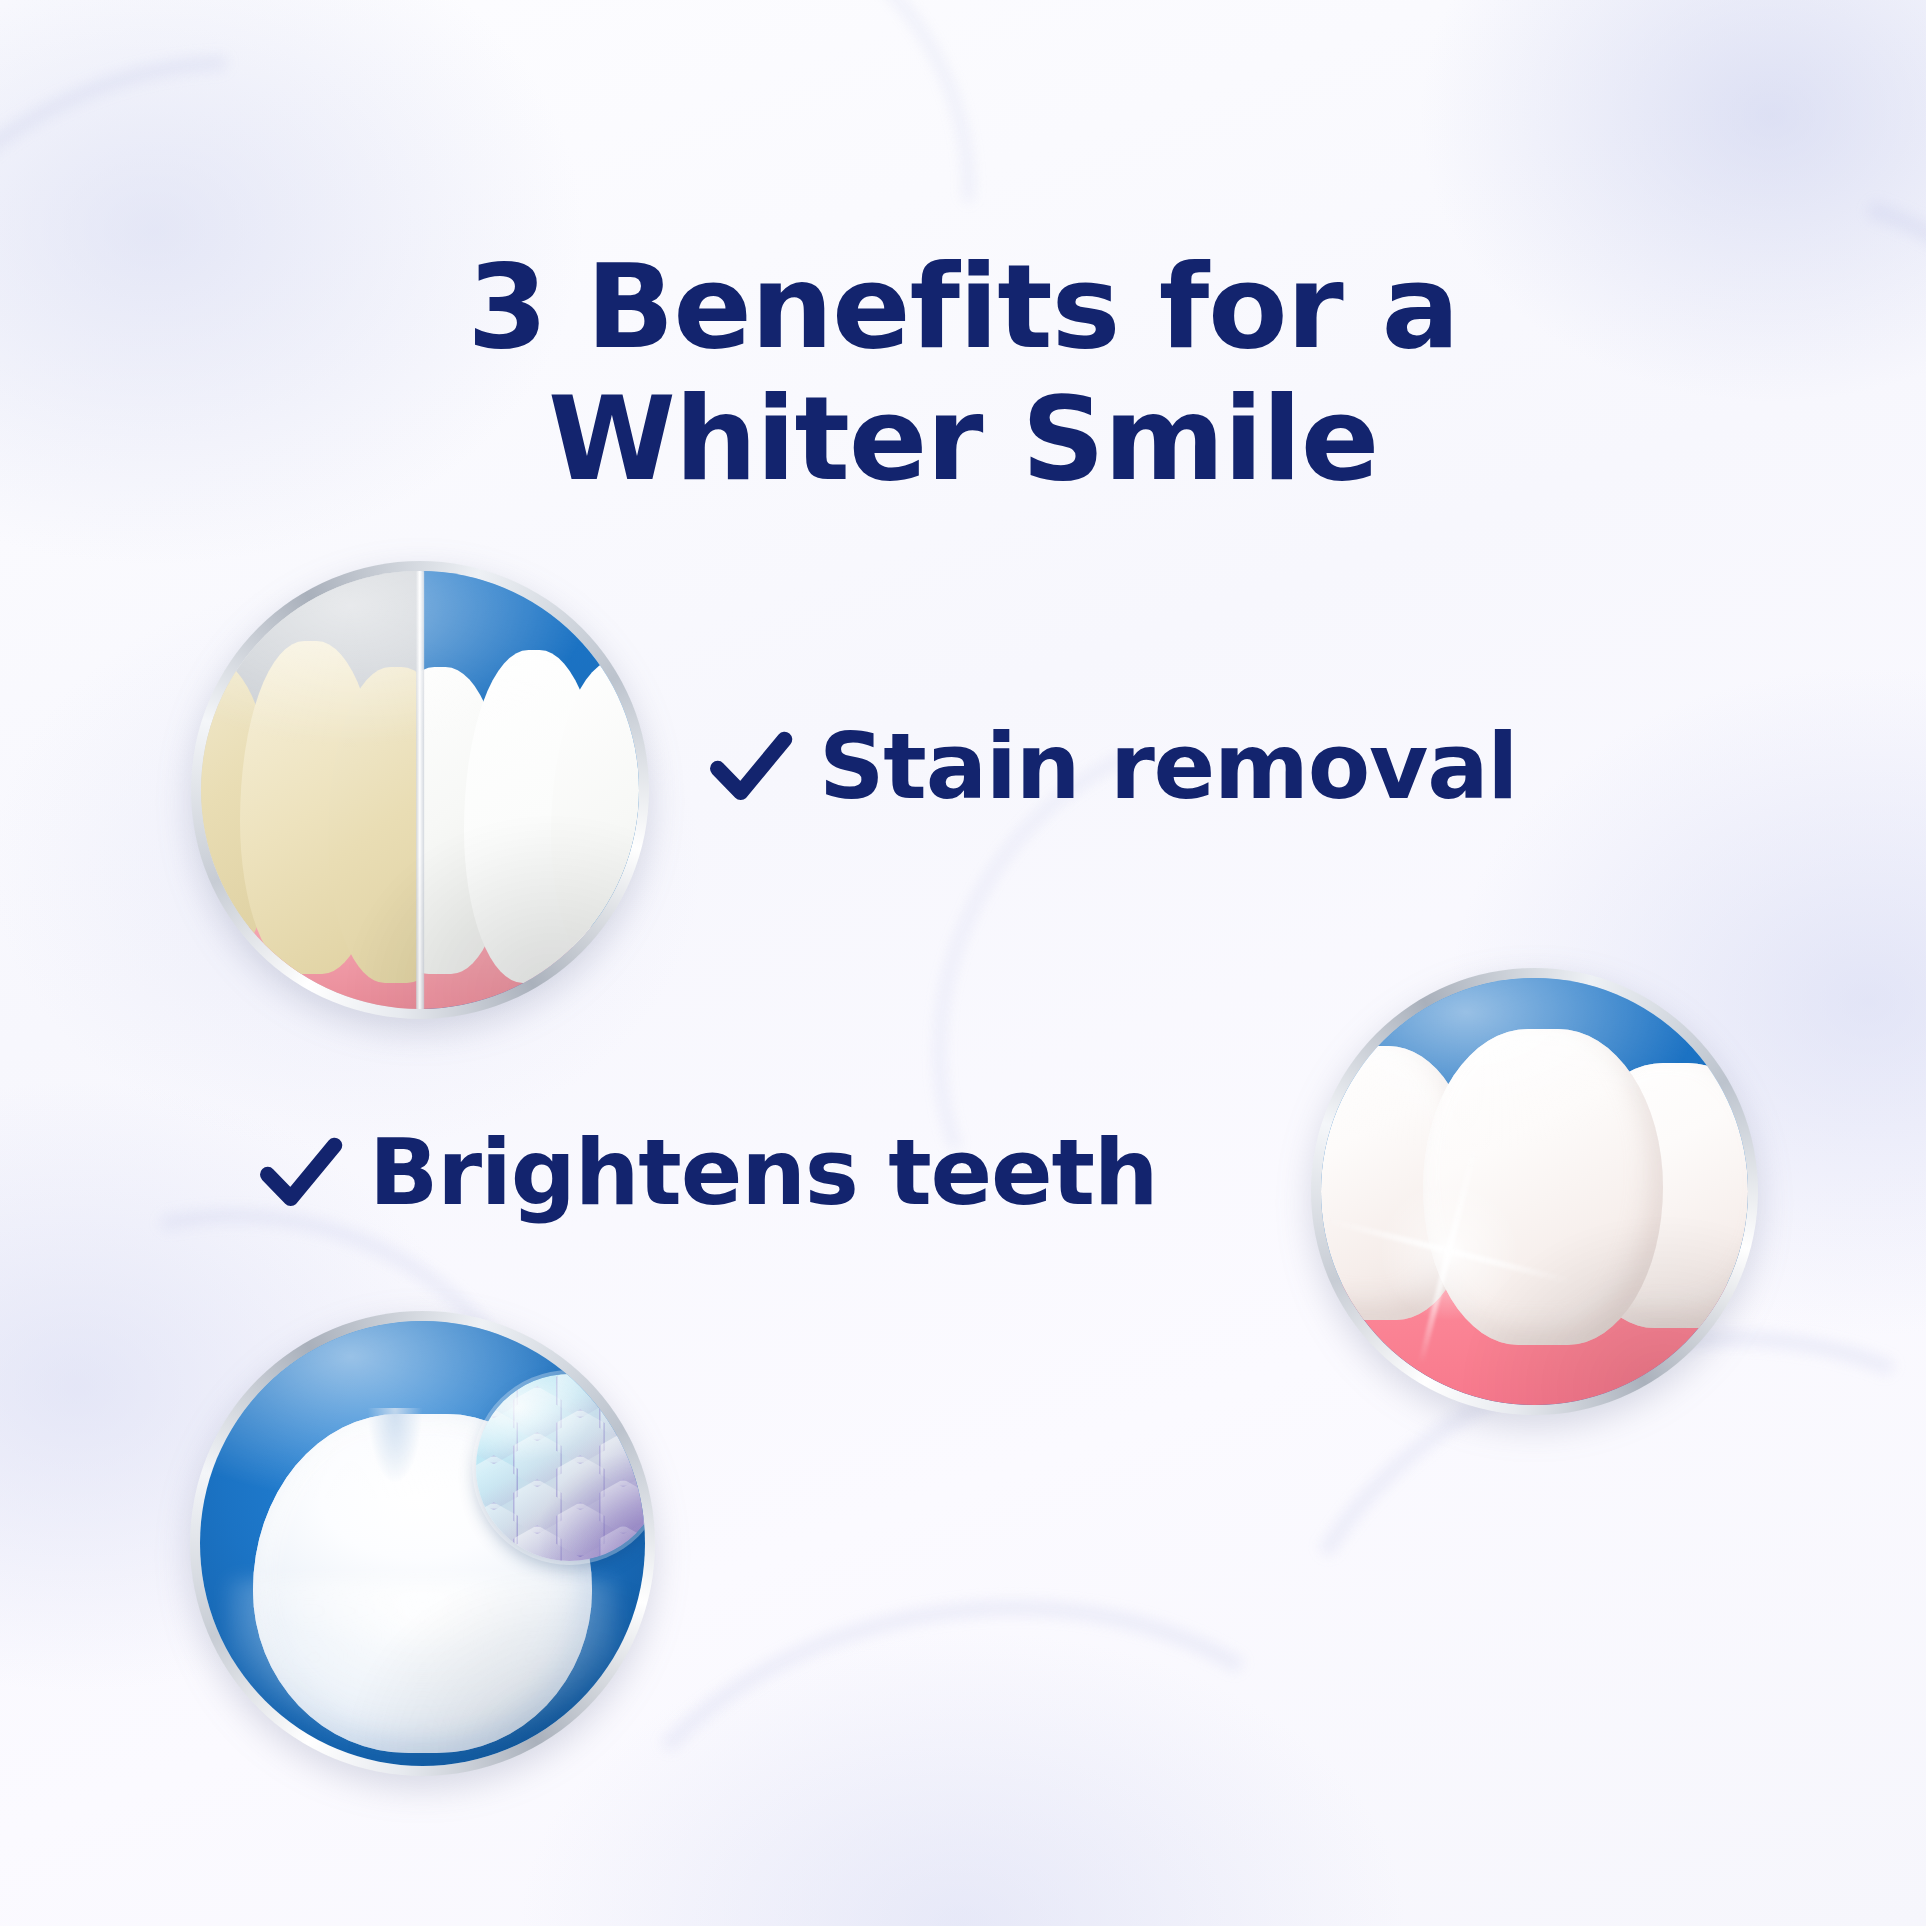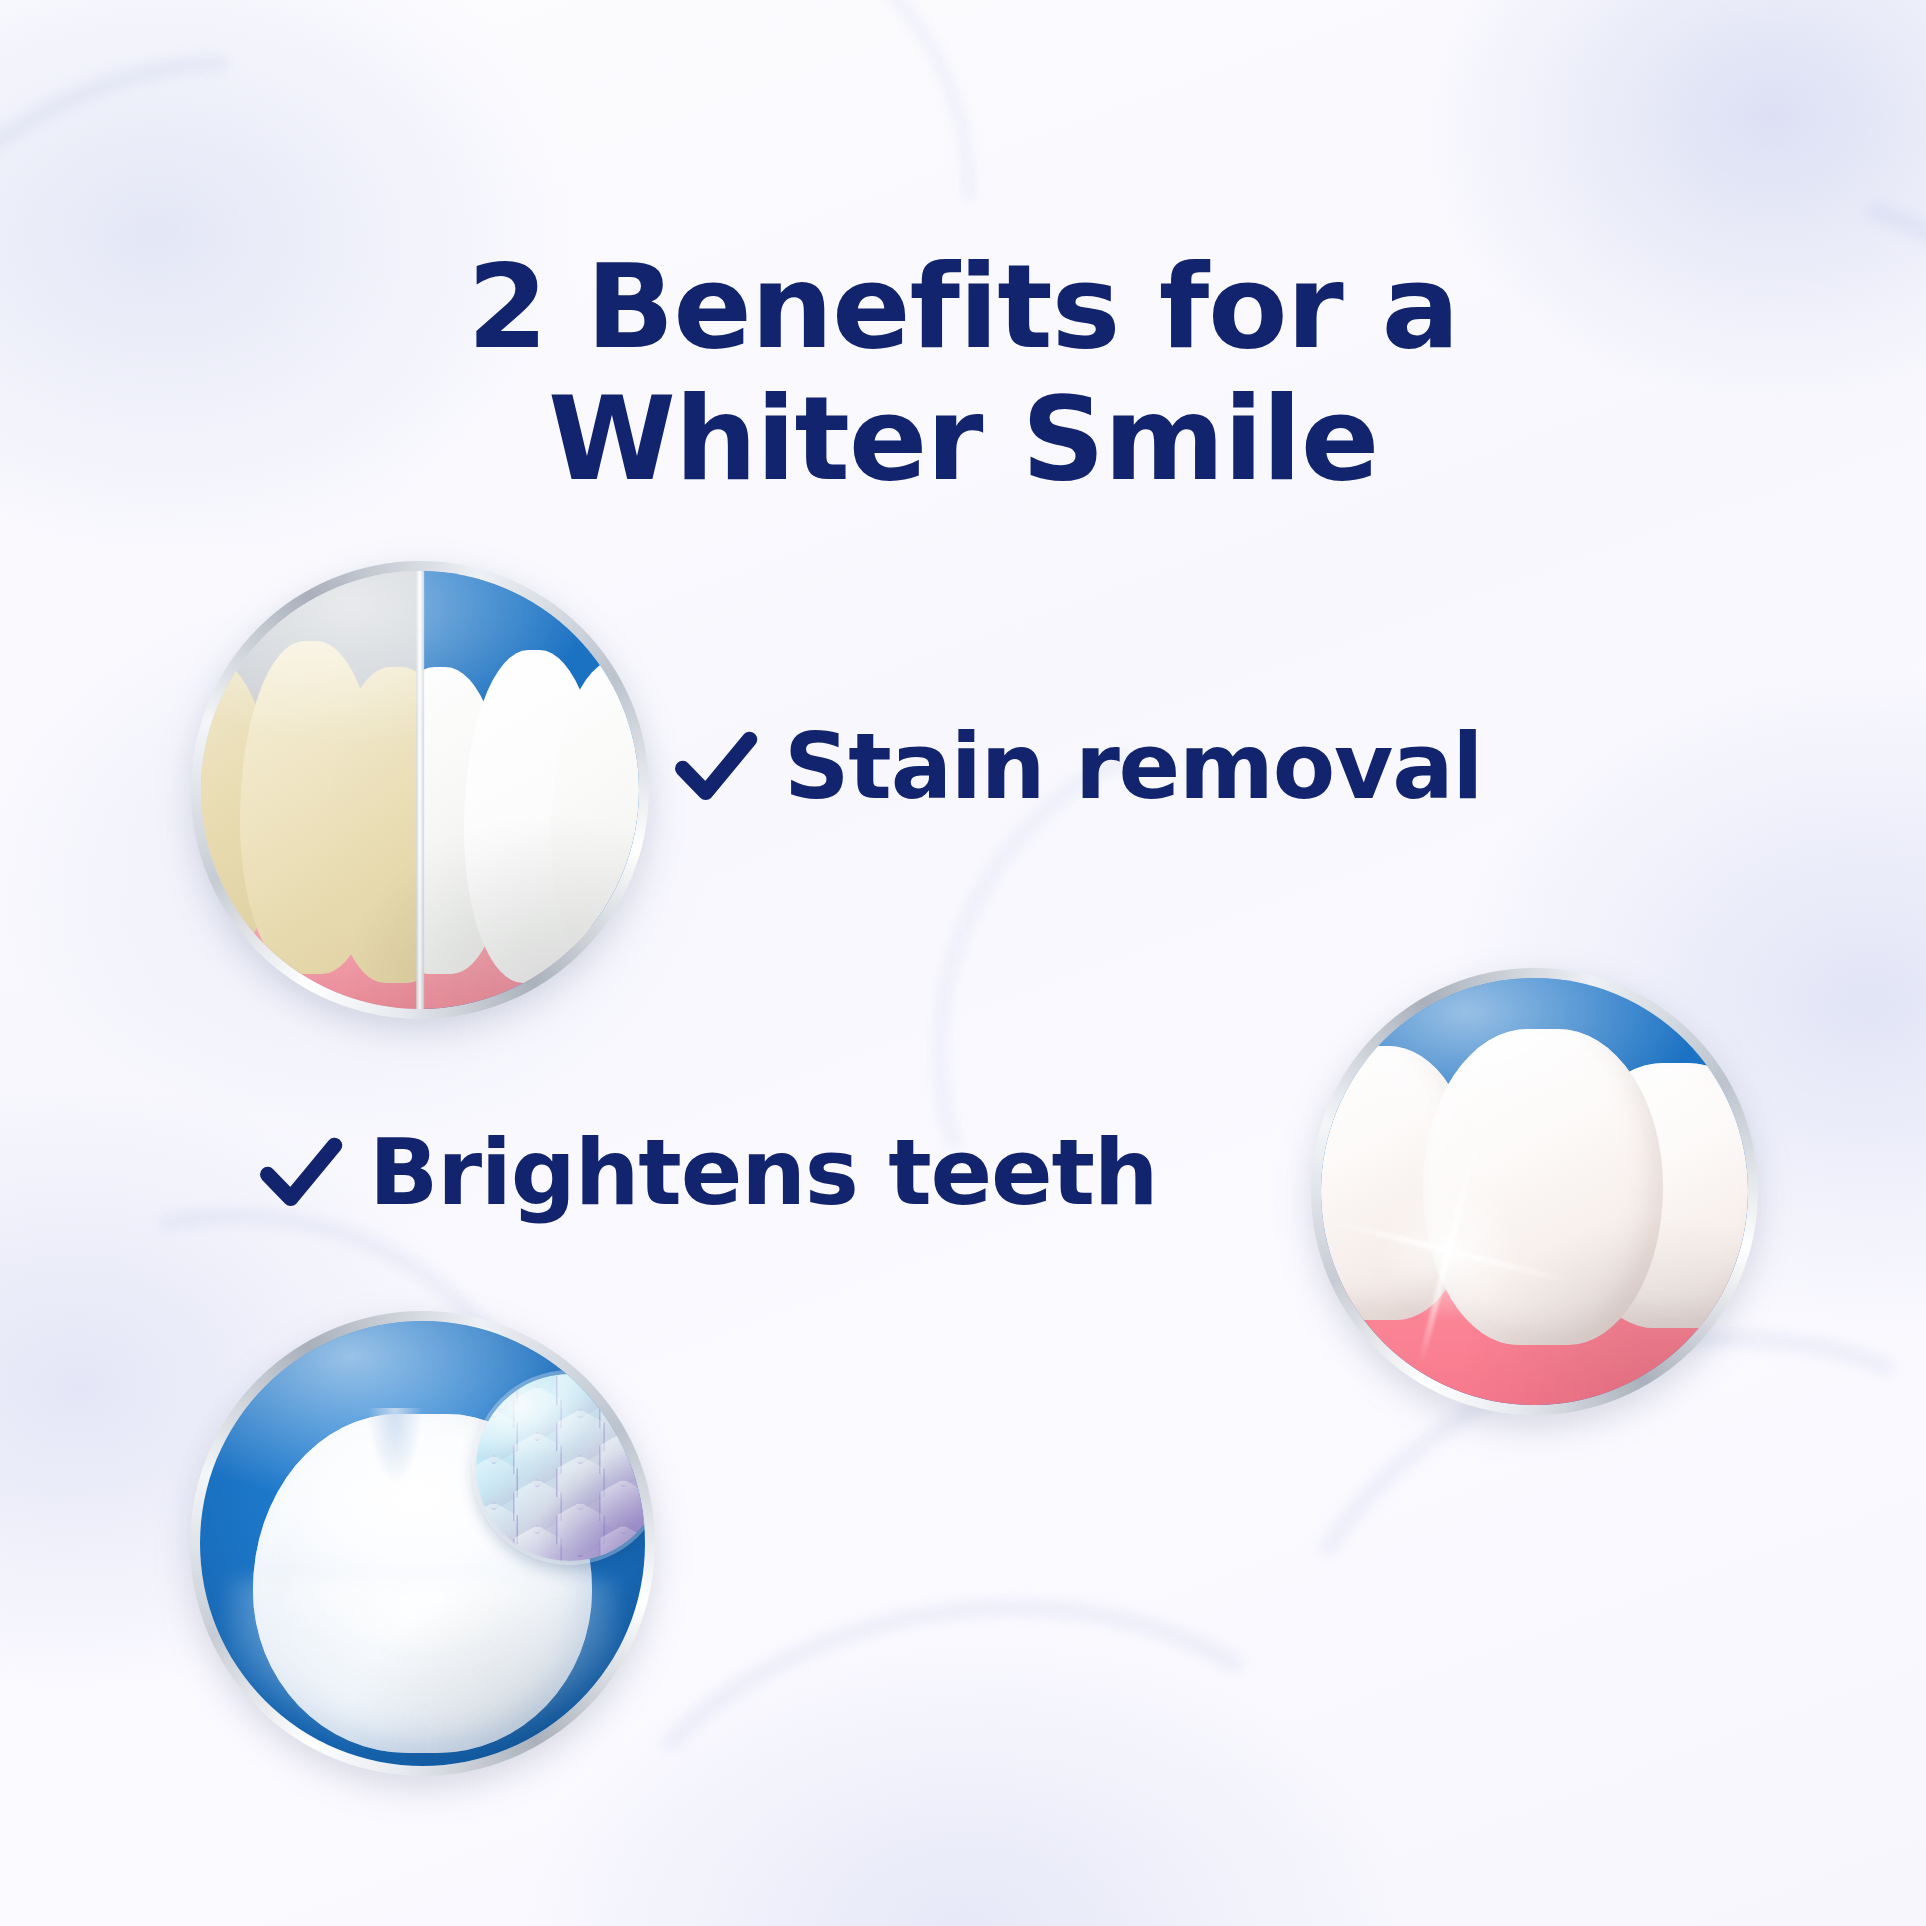--- a/index.html
+++ b/index.html
@@ -82,21 +82,21 @@
     font-family: "DejaVu Sans", "Liberation Sans", sans-serif;
     font-weight: 700;
     font-size: 91px;
     line-height: 1;
     letter-spacing: -1.2px;
     white-space: nowrap;
     color: #13246e;
   }
   .check-icon { flex: 0 0 auto; display: block; }
 
-  #benefit-1 { left: 675px; top: 721px; }
+  #benefit-1 { left: 710px; top: 721px; }
   #benefit-2 { left: 260px; top: 1127px; }
   #benefit-3 { left: 707px; top: 1493px; }
 
   
   .badge {
     position: absolute;
     border-radius: 50%;
     z-index: 4;
     
     background:
@@ -237,21 +237,21 @@
     <div class="vein" style="left:-231px;  top:92px;   width:740px;  height:586px;  border-width:15.4px; transform:rotate(-42deg);"></div>
     <div class="vein" style="left:1402px;  top:185px;   width:693px;  height:693px;  border-width:17px; transform:rotate(62deg);"></div>
     <div class="vein" style="left:1264px;  top:1341px;  width:786px; height:601px;  border-width:15.4px; transform:rotate(-18deg);"></div>
     <div class="vein" style="left:-139px;  top:1202px;  width:678px;  height:724px;  border-width:14px; transform:rotate(34deg);"></div>
     <div class="vein" style="left:586px;   top:1603px;  width:755px;  height:539px;  border-width:15.4px; transform:rotate(-8deg);"></div>
     <div class="vein" style="left:432px;   top:-92px;  width:539px;  height:478px;  border-width:10.8px; transform:rotate(50deg);"></div>
     <div class="vein" style="left:909px;  top:755px;   width:586px;  height:524px;  border-width:10.8px; transform:rotate(-66deg);"></div>
   </div>
 
   <h1 class="headline">
-    <span class="hl-line">2 Benefits for a</span>
+    <span class="hl-line">3 Benefits for a</span>
     <span class="hl-line">Whiter Smile</span>
   </h1>
 
   <div class="badge" id="badge-stain">
     <div class="badge-inner">
 
       <div class="half half-left">
         <div class="gum gum-stained" style="bottom:-6%; height:26%;"></div>
         <div class="tooth t-stain-a" style="left:-28%; top:20%; width:62%; height:70%;"></div>
         <div class="tooth t-stain-b" style="left:18%;  top:16%; width:64%; height:76%;"></div>

